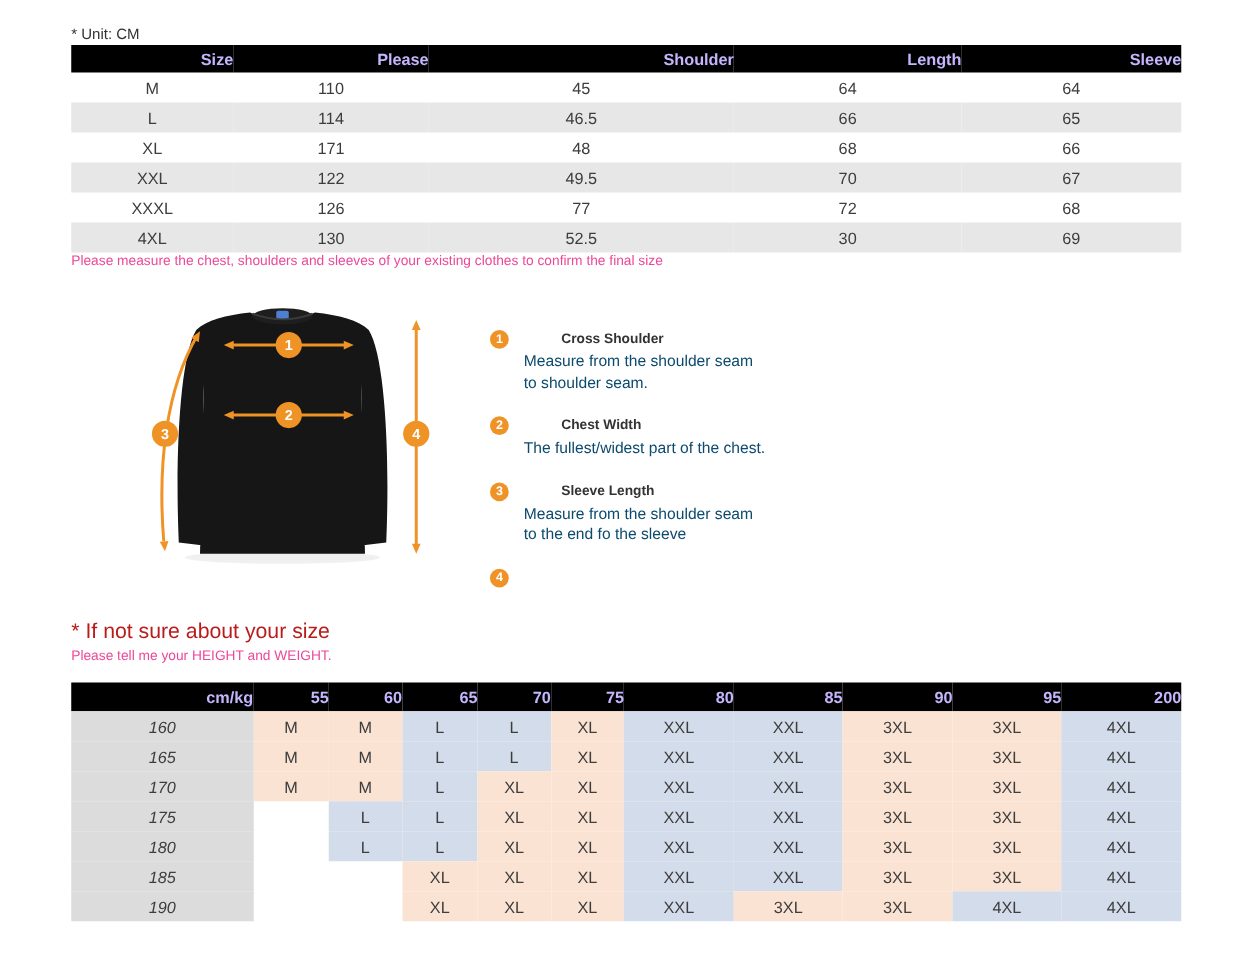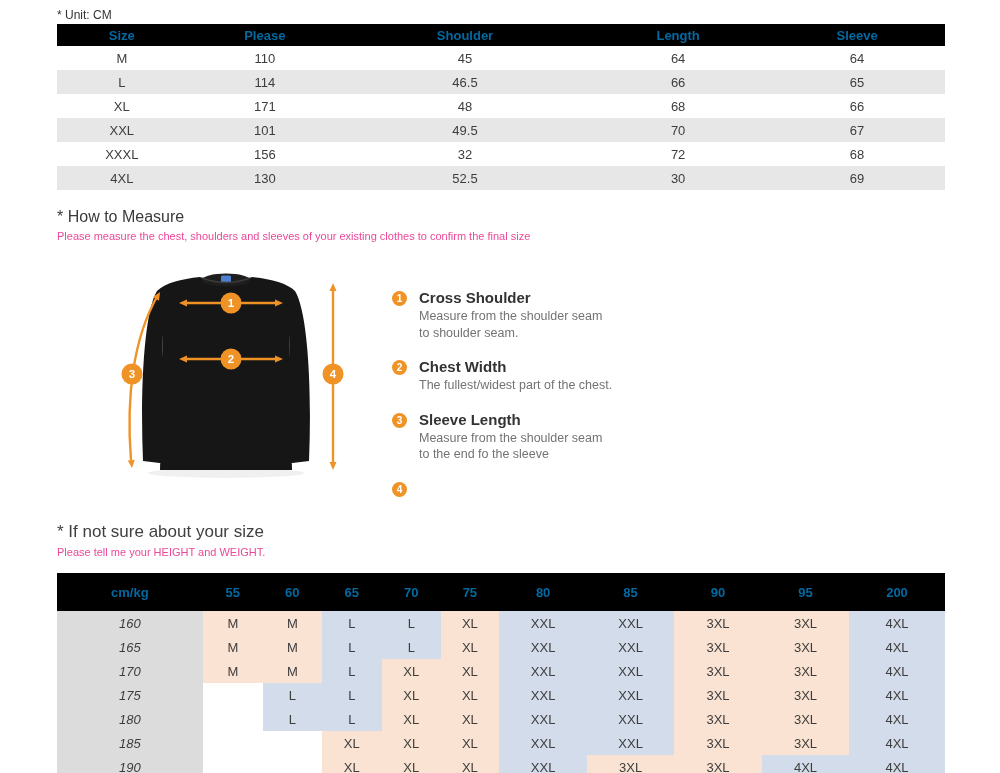--- a/index.html
+++ b/index.html
@@ -10,52 +10,52 @@
     --blue:#d3dcea;
     --orange:#ef9327;
     --text:#3d3d3d;
   }
   *{box-sizing:border-box;}
   html,body{margin:0;padding:0;background:#fff;}
   body{width:1000px;height:773px;overflow:hidden;font-family:"Liberation Sans",sans-serif;}
   .page{position:relative;width:1000px;height:773px;background:#fff;}
   .content{margin-left:57px;width:888px;}
 
-  .unit-label{padding-top:8px;font-size:12px;line-height:14px;color:#333;margin-bottom:2px;}
+  .unit-label{padding-top:20px;font-size:12px;line-height:14px;color:#333;margin-bottom:2px;}
 
   table{border-collapse:collapse;width:888px;table-layout:fixed;}
   .size-table th, .fit-table th{
-    background:var(--header-bg);color:#0369a1;font-size:13px;font-weight:600;
-    height:22px;text-align:center;padding:0;
+    background:var(--header-bg);color:#c4b5fd;font-size:13px;font-weight:600;
+    height:22px;text-align:right;padding:0;
   }
   .size-table td, .fit-table td{
     height:24px;text-align:center;font-size:13px;color:var(--text);padding:0;
   }
   .size-table tr:nth-child(even) td{background:var(--row-alt);}
 
   .measure-title{font-size:16px;line-height:19px;font-weight:400;color:#3a3a3a;margin:17px 0 3px;}
   .section-sub{font-size:11px;line-height:15px;color:#ec4899;margin:0;}
 
   .diagram-row{position:relative;height:268px;margin-top:2px;}
   .sweater-svg{position:absolute;left:44px;top:0px;}
 
   .legend{position:absolute;left:335px;top:44px;width:330px;}
   .legend-item{display:flex;margin-bottom:18px;}
   .legend-num{
     flex:0 0 15px;width:15px;height:15px;border-radius:50%;background:var(--orange);
     color:#fff;font-size:10px;font-weight:700;display:flex;align-items:center;
     justify-content:center;margin-right:12px;margin-top:1px;
   }
   .legend-text{}
-  .legend-title{font-size:15px;font-weight:700;color:#333;line-height:16px;margin-bottom:2px;}
-  .legend-desc{font-size:12.5px;color:#737373;line-height:16.5px;}
-
-  .fit-title{font-size:17px;line-height:21px;font-weight:400;color:#404040;margin:7px 0 3px;}
+  .legend-title{font-size:11px;font-weight:700;color:#333;line-height:16px;margin-bottom:2px;margin-left:30px;}
+  .legend-desc{font-size:12.5px;color:#0c4a6e;line-height:16.5px;}
+
+  .fit-title{font-size:17px;line-height:21px;font-weight:400;color:#b91c1c;margin:7px 0 3px;}
   .fit-table{margin-top:13px;}
-  .fit-table th{height:38px;}
+  .fit-table th{height:23px;}
   .fit-table td.height-cell{background:var(--height-col);font-style:italic;}
   .fit-table td.tone-p{background:var(--peach);}
   .fit-table td.tone-b{background:var(--blue);}
 </style>
 </head>
 <body>
 
 <div class="page">
   <div class="content">
 
@@ -95,43 +95,42 @@
           </tr>
           <tr>
             <td>XL</td>
             <td>171</td>
             <td>48</td>
             <td>68</td>
             <td>66</td>
           </tr>
           <tr>
             <td>XXL</td>
-            <td>101</td>
+            <td>122</td>
             <td>49.5</td>
             <td>70</td>
             <td>67</td>
           </tr>
           <tr>
             <td>XXXL</td>
-            <td>156</td>
-            <td>32</td>
+            <td>126</td>
+            <td>77</td>
             <td>72</td>
             <td>68</td>
           </tr>
           <tr>
             <td>4XL</td>
             <td>130</td>
             <td>52.5</td>
             <td>30</td>
             <td>69</td>
           </tr>
         </tbody>
     </table>
 
-    <div class="measure-title">* How to Measure</div>
     <div class="section-sub">Please measure the chest, shoulders and sleeves of your existing clothes to confirm the final size</div>
 
     <div class="diagram-row">
 
       <svg class="sweater-svg" width="252" height="236" viewBox="0 0 252 236">
 
         <ellipse cx="125" cy="227" rx="78" ry="5" fill="#000000" opacity="0.06"></ellipse>
 
         <path fill="#161616" d="M 99,31 C 80,33 64,37 56,45 C 43,66 39,144 42,215 L 67,218 C 64,174 60,124 62,88
              L 59,224 L 191,224 L 188,88 C 190,124 186,174 183,218 L 208,215

